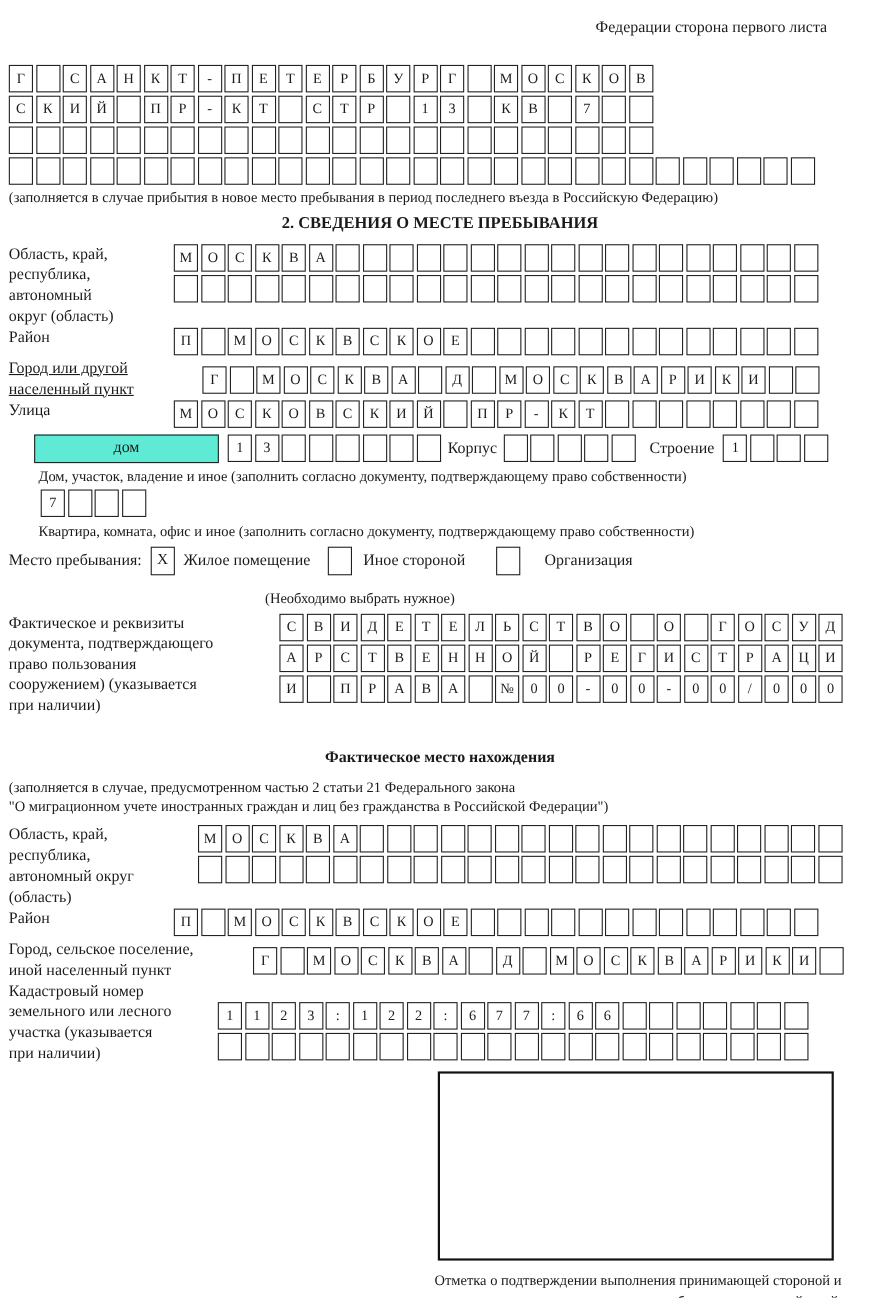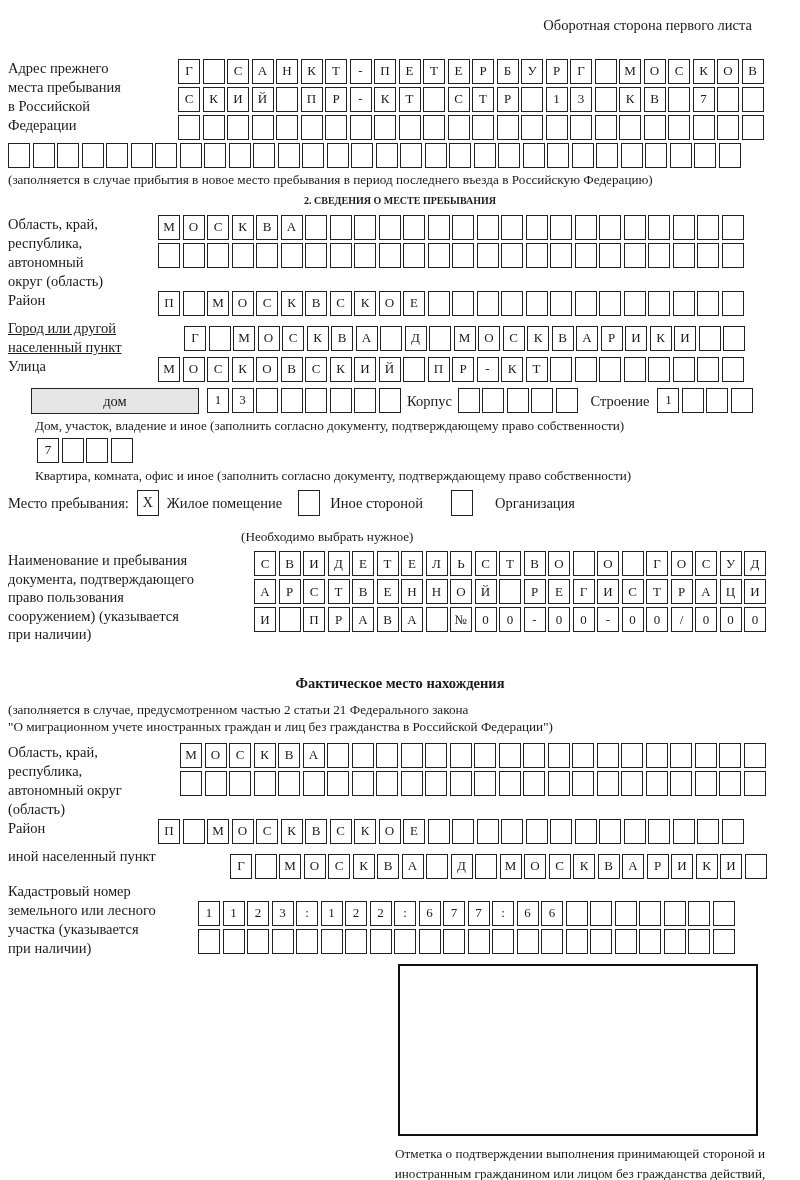--- a/index.html
+++ b/index.html
@@ -20,46 +20,40 @@
   .w222{width:222px;}
   .w190{width:190px;line-height:19px;font-family:Liberation Serif, serif;}
   .cells{display:flex;margin-bottom:3px;}
   .cell{
     flex:none;width:20px;height:23px;border:1.5px solid #222;margin-right:2.5px;
     display:flex;align-items:center;justify-content:center;
     font-size:13px;background:#fff;
   }
   .note{font-size:13.2px;}
   .center{text-align:left;}
-  .sect-title{font-weight:bold;font-size:10px;text-align:center;margin:6px 0 8px 0;}
+  .sect-title{font-weight:bold;font-size:15px;text-align:center;margin:6px 0 8px 0;}
   .wbox{
     flex:none;height:26px;border:1.5px solid #222;box-sizing:border-box;
-    display:flex;align-items:center;justify-content:center;font-size:14.5px;background:#e5e5e5;
+    display:flex;align-items:center;justify-content:center;font-size:14.5px;background:#5eead4;
   }
   .inline-lbl{font-size:14.5px;line-height:26px;flex:none;}
   .chk{
     flex:none;width:20px;height:24px;border:1.5px solid #222;
     display:flex;align-items:center;justify-content:center;font-size:14px;background:#fff;
   }
   .mt3{margin-top:3px;}
   .stamp-box{width:360px;height:172px;border:2px solid #111;margin:6px 0 0 390px;background:#fff;box-sizing:border-box;}
   .stamp-note{width:372px;margin:8px 0 0 386px;text-align:center;font-size:13.2px;line-height:1.5;}
 </style>
 </head>
 <body>
 
-<div class="hdr">Оборотная сторона первого листа</div>
-
-<div class="frow">
-  <div class="lbl w170">
-    <div>Адрес прежнего</div>
-    <div>места пребывания</div>
-    <div>в Российской</div>
-    <div>Федерации</div>
-  </div>
+<div class="hdr">Федерации сторона первого листа</div>
+
+<div class="frow">
   <div>
     <div class="cells">
         <span class="cell">Г</span>
         <span class="cell"></span>
         <span class="cell">С</span>
         <span class="cell">А</span>
         <span class="cell">Н</span>
         <span class="cell">К</span>
         <span class="cell">Т</span>
         <span class="cell">-</span>
@@ -371,21 +365,21 @@
   <div class="inline-lbl">Жилое помещение</div>
   <div class="chk" style="margin:0 10px 0 16px;"></div>
   <div class="inline-lbl">Иное стороной</div>
   <div class="chk" style="margin:0 22px 0 28px;"></div>
   <div class="inline-lbl">Организация</div>
 </div>
 <div class="note" style="margin:12px 0 6px 233px;">(Необходимо выбрать нужное)</div>
 
 <div class="frow">
   <div class="lbl w246">
-    <div>Наименование и пребывания</div>
+    <div>Фактическое и реквизиты</div>
     <div>документа, подтверждающего</div>
     <div>право пользования</div>
     <div>сооружением) (указывается</div>
     <div>при наличии)</div>
   </div>
   <div>
     <div class="cells">
         <span class="cell">С</span>
         <span class="cell">В</span>
         <span class="cell">И</span>
@@ -549,20 +543,21 @@
       <span class="cell"></span>
       <span class="cell"></span>
       <span class="cell"></span>
       <span class="cell"></span>
       <span class="cell"></span>
     </div>
 </div>
 
 <div class="frow">
   <div class="lbl w222">
+    <div>Город, сельское поселение,</div>
     <div>иной населенный пункт</div>
   </div>
   <div class="cells" style="margin-top:7px;">
       <span class="cell">Г</span>
       <span class="cell"></span>
       <span class="cell">М</span>
       <span class="cell">О</span>
       <span class="cell">С</span>
       <span class="cell">К</span>
       <span class="cell">В</span>

